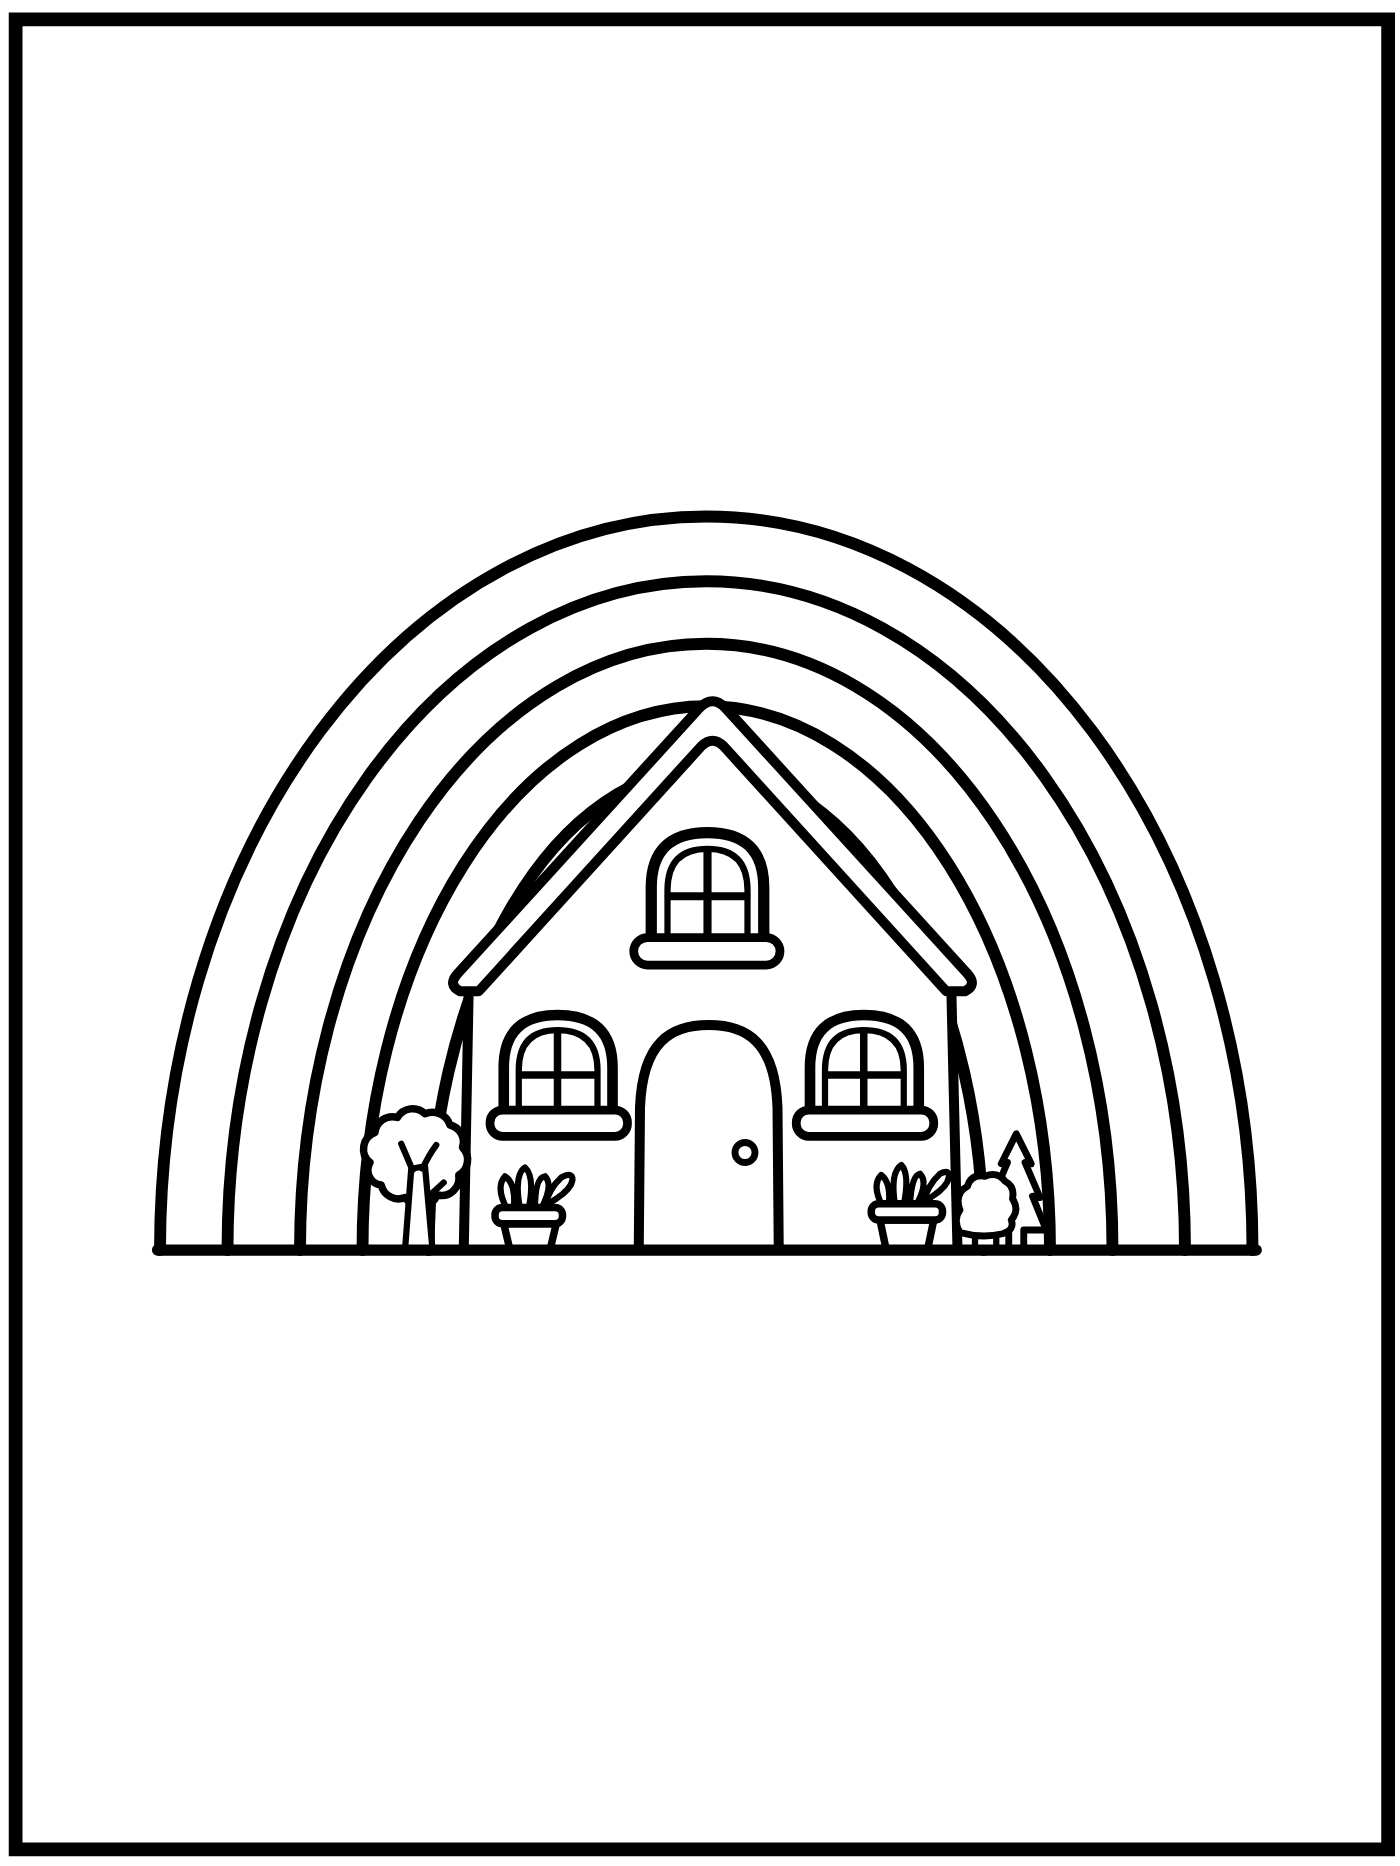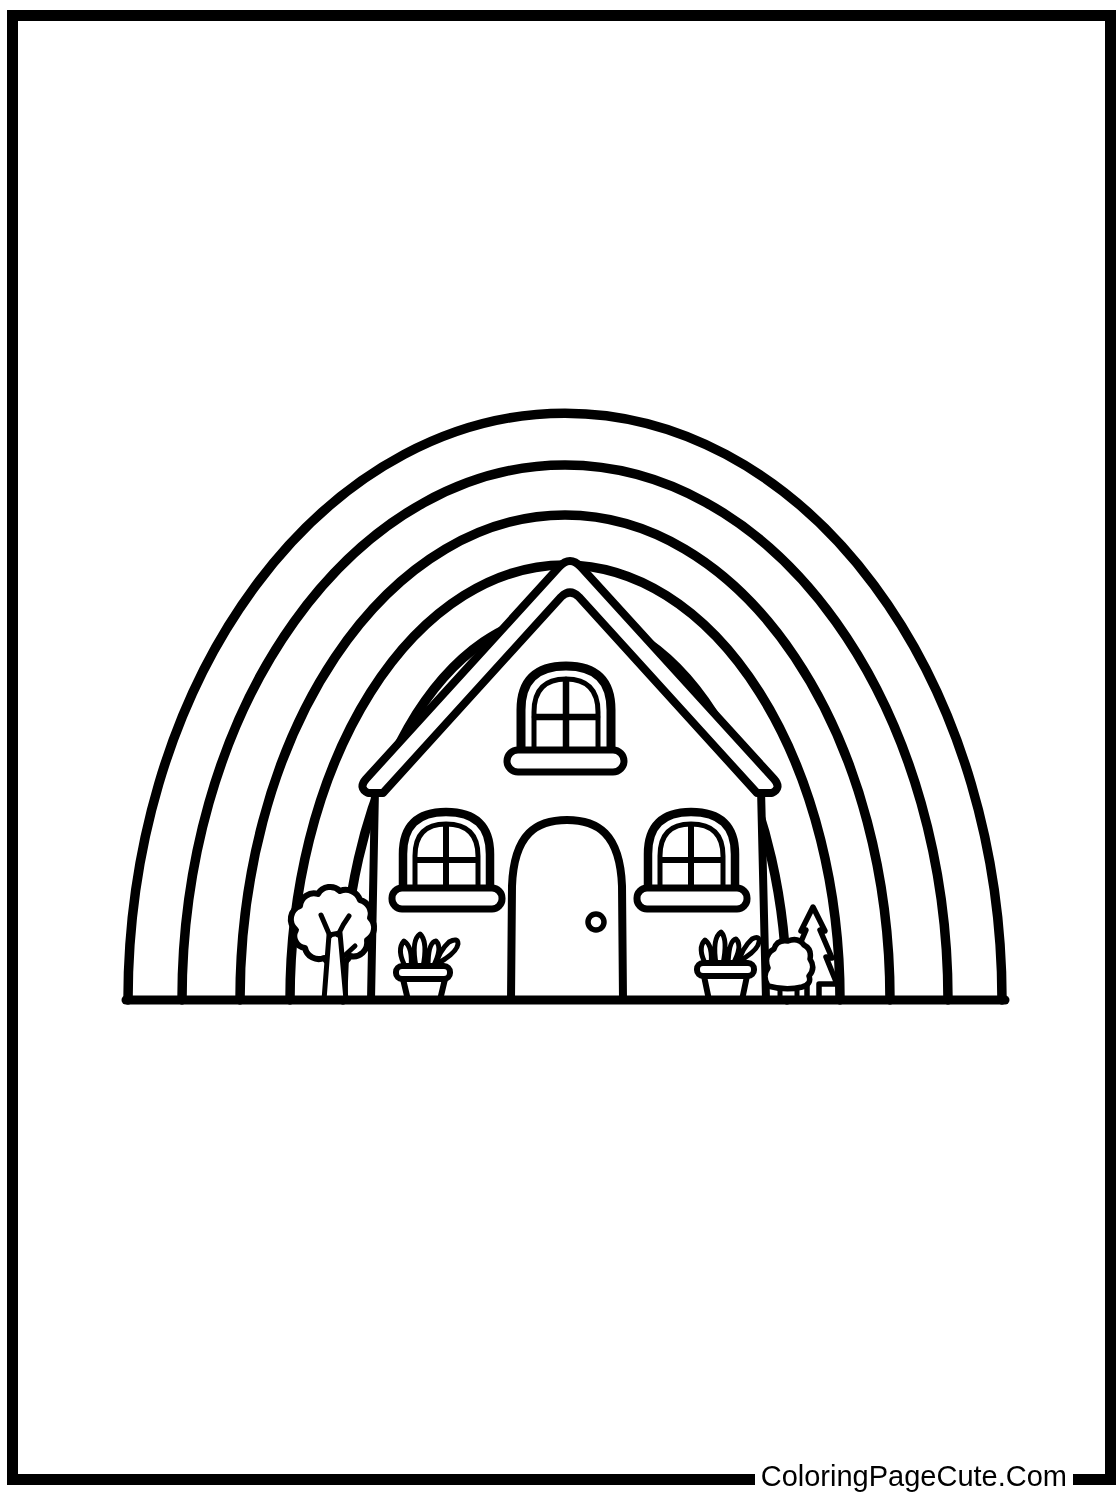--- a/index.html
+++ b/index.html
@@ -109,15 +109,14 @@
       <rect class="white" stroke-width="5" x="780" y="984" width="17" height="16"></rect>
       <path class="white" stroke-width="5.5" d="M768 986 Q762 976 768 968 Q763 955 774 949 Q777 939 788 941 Q798 937 804 945
                Q812 949 810 959 Q816 968 809 976 Q812 984 802 987 Q786 991 768 986 Z"></path>
     </g>
 
     <path class="ink" stroke-width="9" d="M126 1000 L1005 1000"></path>
   </svg>
 
   <div class="frame"></div>
 
-  <div class="watermark">ColoringPageCute.Com</div>
 
 </div>
 
 </body></html>

